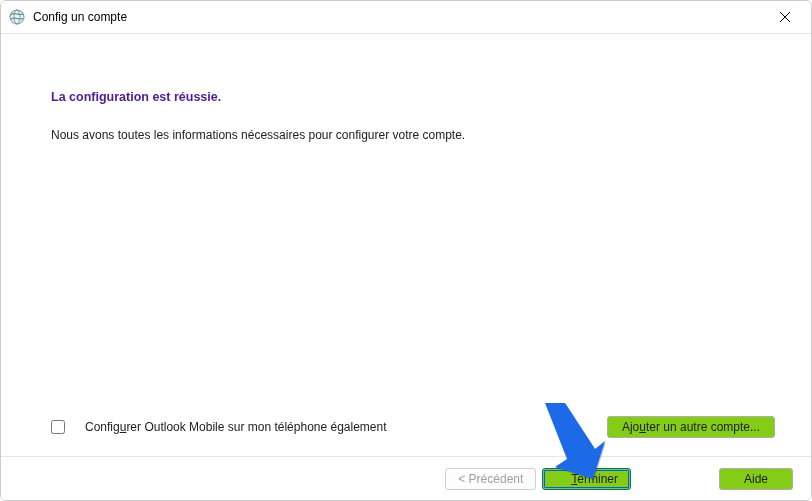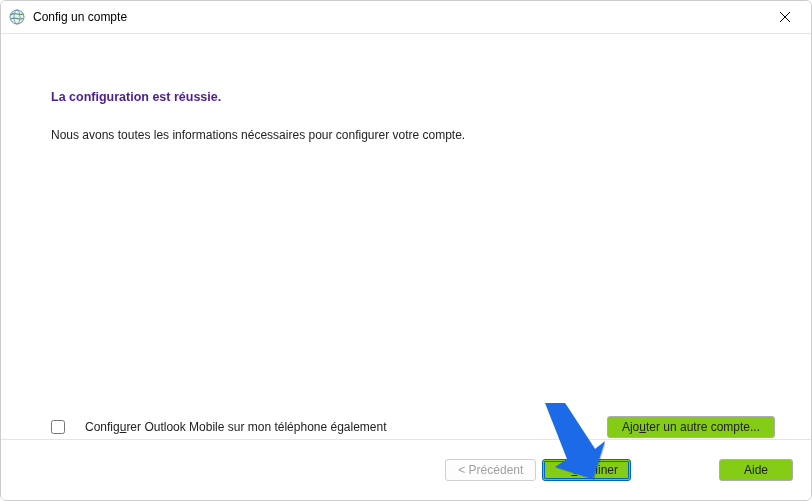--- a/index.html
+++ b/index.html
@@ -117,21 +117,21 @@
       outline: 1px solid #0067c0;
       outline-offset: -3px;
       border-color: #0067c0;
       padding-left: 28px;
     }
     .footer {
       position: absolute;
       left: 0;
       right: 0;
       bottom: 0;
-      height: 61px;
+      height: 44px;
       border-top: 1px solid #e5e5e5;
       display: flex;
       align-items: center;
       justify-content: flex-end;
       padding: 0 18px;
       gap: 10px;
       background: #ffffff;
     }
     .footer-left-group {
       display: flex;

